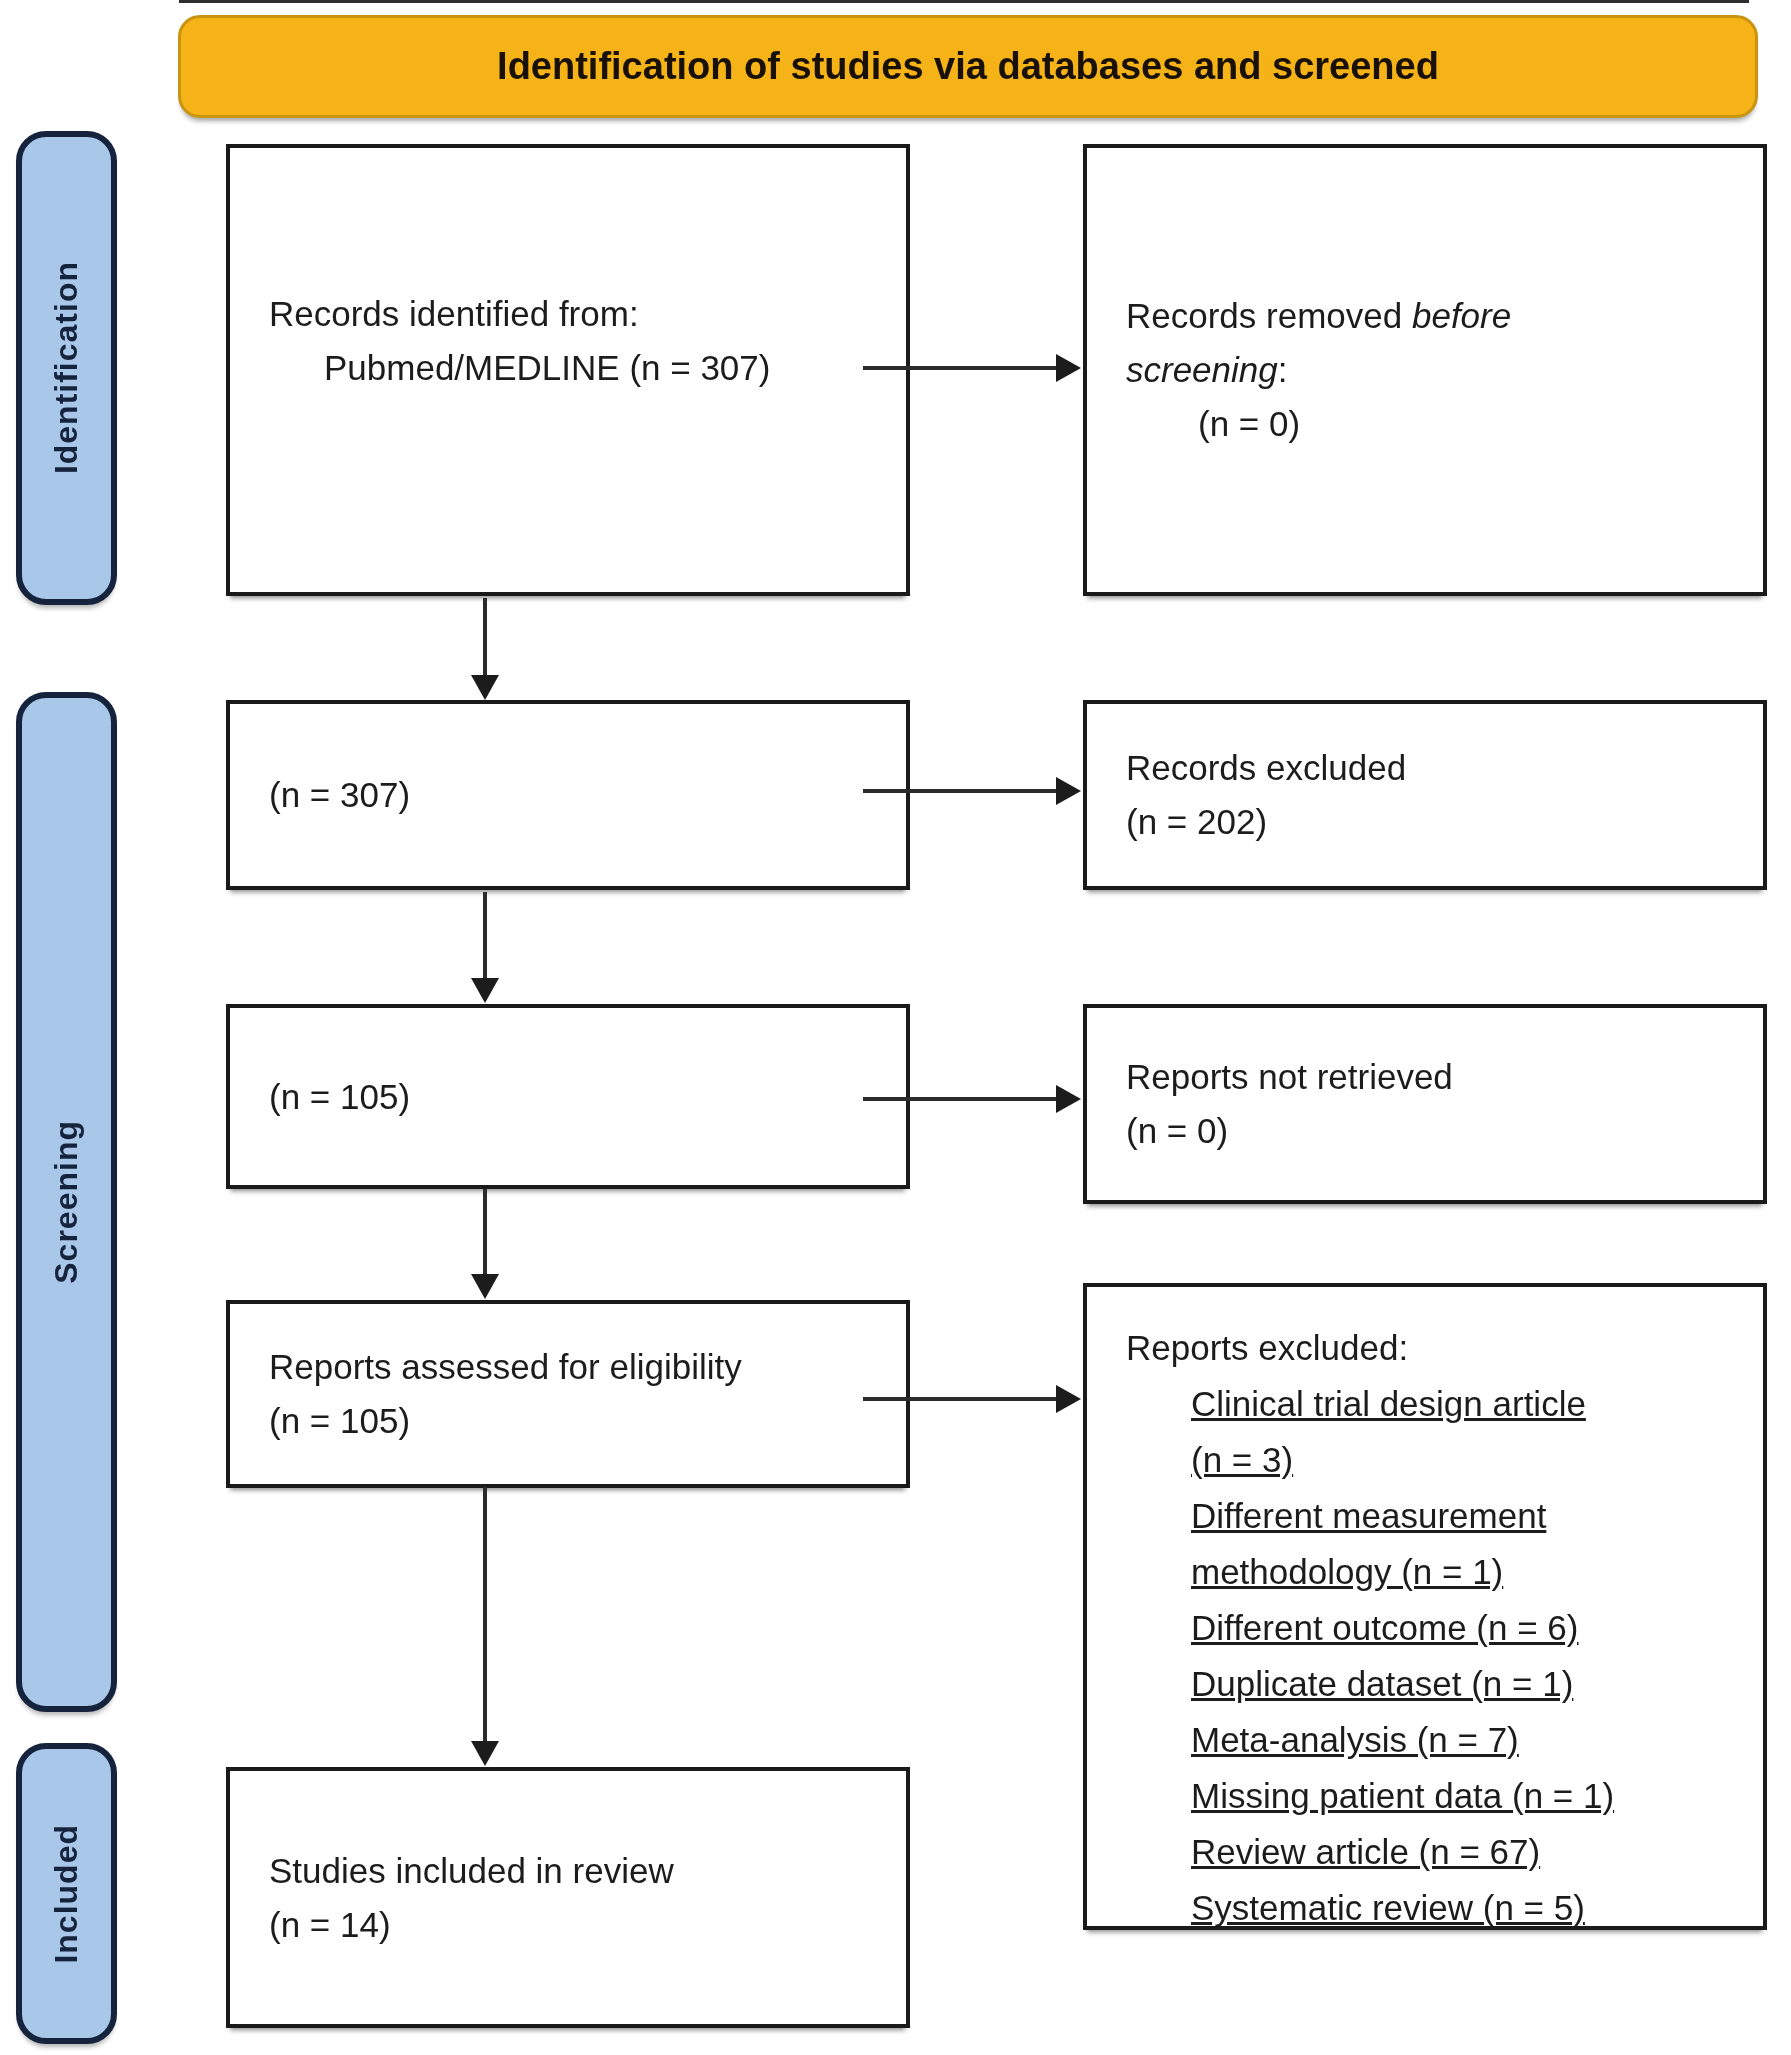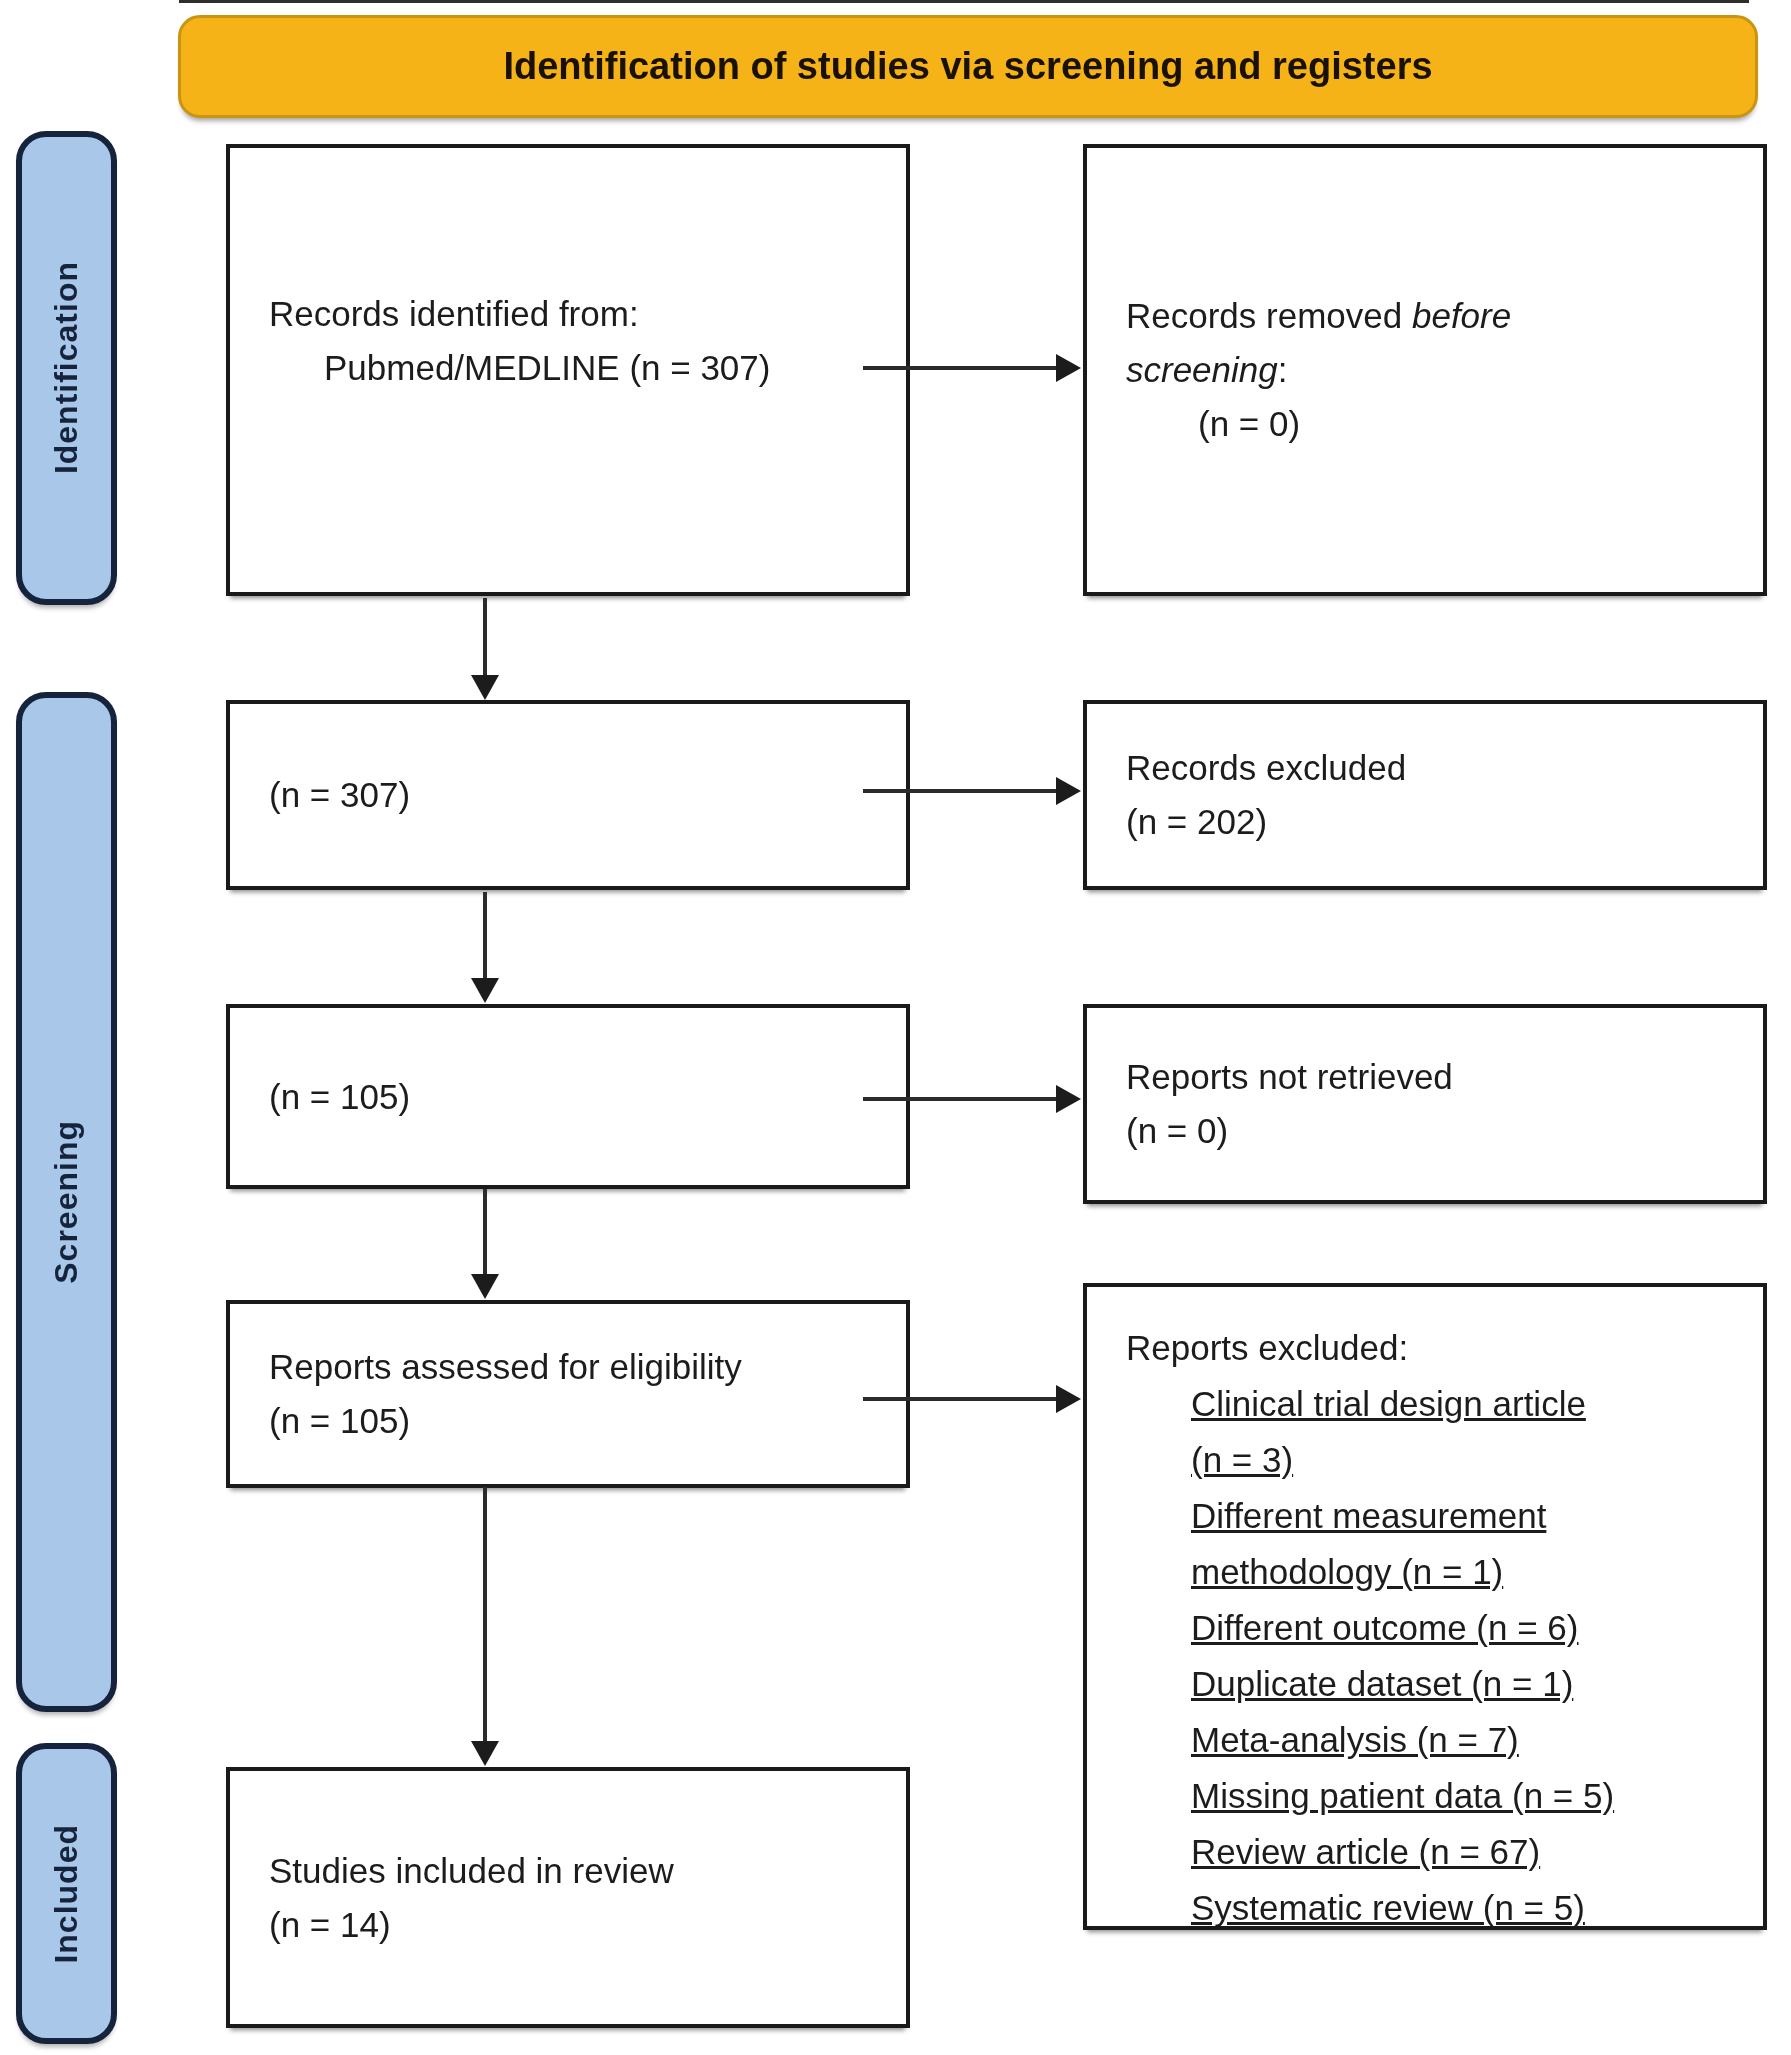--- a/index.html
+++ b/index.html
@@ -73,21 +73,21 @@
   .h4{left:863px;top:1397px;width:194px;}
 </style>
 </head>
 <body>
 
 <div class="canvas">
 
   <div class="topline"></div>
 
   <div class="banner">
-    <span>Identification of studies via screening and registers</span>
+    <span>Identification of studies via databases and screened</span>
   </div>
 
   <div class="stage stage-identification">
     <span>Identification</span>
   </div>
   <div class="stage stage-screening">
     <span>Screening</span>
   </div>
   <div class="stage stage-included">
     <span>Included</span>
@@ -124,21 +124,21 @@
     <div>(n = 105)</div>
   </div>
   <div class="box col-right box-r4">
     <div>Reports excluded:</div>
     <div>
         <div class="reason">Clinical trial design article<br>(n = 3)</div>
         <div class="reason">Different measurement<br>methodology (n = 1)</div>
         <div class="reason">Different outcome (n = 6)</div>
         <div class="reason">Duplicate dataset (n = 1)</div>
         <div class="reason">Meta-analysis (n = 7)</div>
-        <div class="reason">Missing patient data (n = 5)</div>
+        <div class="reason">Missing patient data (n = 1)</div>
         <div class="reason">Review article (n = 67)</div>
         <div class="reason">Systematic review (n = 5)</div>
       </div>
   </div>
 
   <div class="box col-left box-b5">
     <div>Studies included in review</div>
     <div>(n = 14)</div>
   </div>
 

